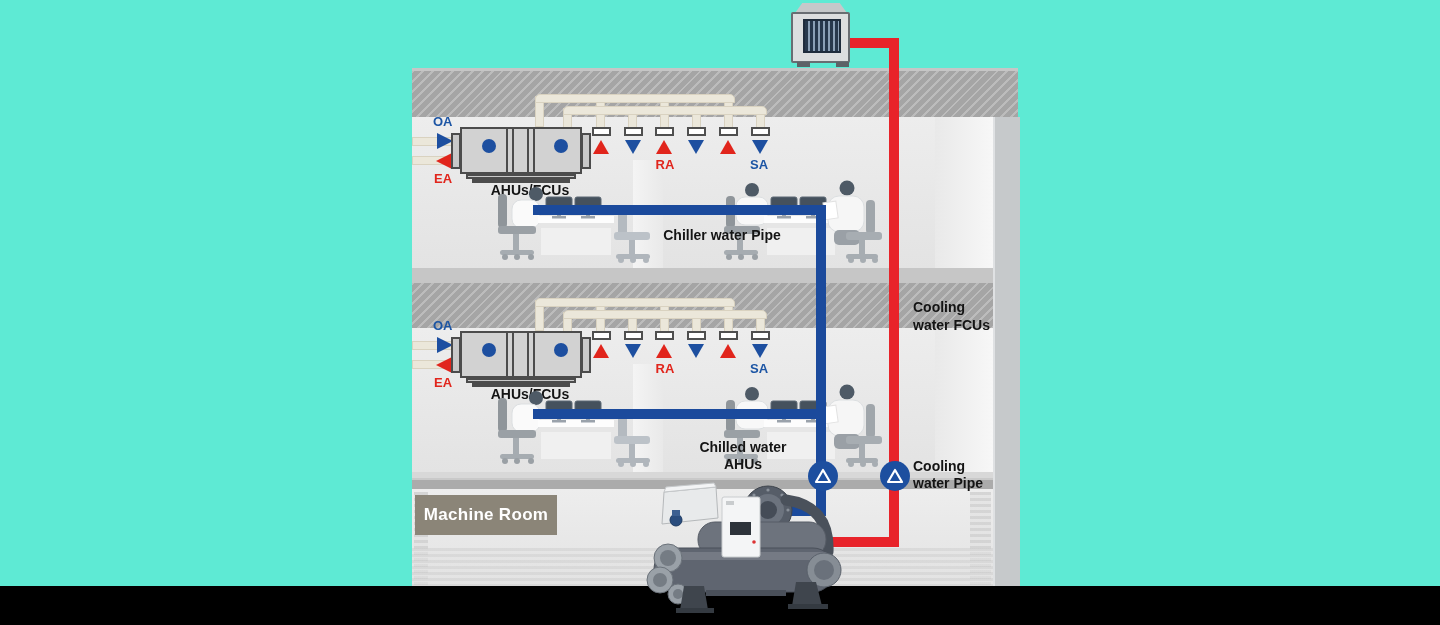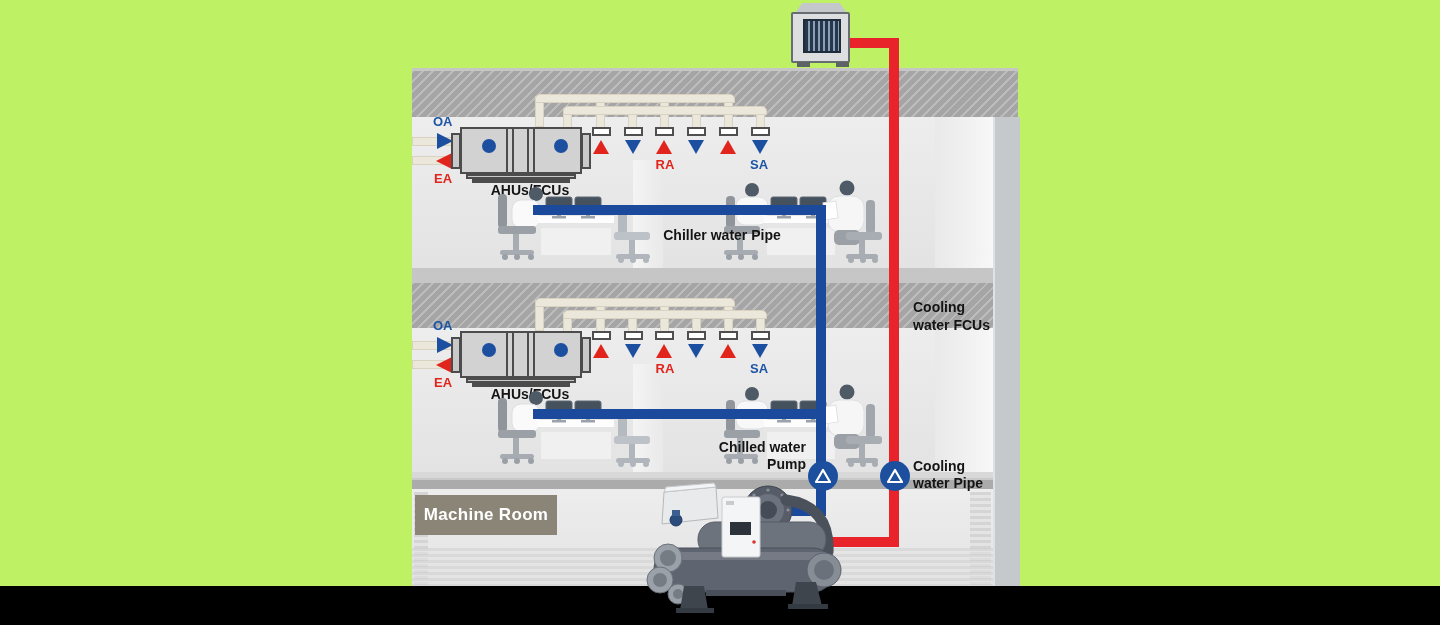--- a/index.html
+++ b/index.html
@@ -1,16 +1,16 @@
 <!DOCTYPE html>
 <html><head>
 <meta charset="utf-8">
 <style>
   html,body{margin:0;padding:0;background:#000;}
-  .stage{position:relative;width:1440px;height:625px;background:#bef264;overflow:hidden;
+  .stage{position:relative;width:1440px;height:625px;background:#5eead4;overflow:hidden;
          font-family:"Liberation Sans",sans-serif;}
   .abs{position:absolute;}
   
   .office{background:linear-gradient(#ededed,#e3e3e3);}
   .hatch{background:repeating-linear-gradient(135deg,#bcbcbc 0 2px,#a5a5a5 2px 7px);
          border-top:3px solid #c6c6c6;border-bottom:2px solid #949494;}
   .band{background:#c6c6c6;}
   .mslab{background:#ababab;border-top:2px solid #c9c9c9;}
   .rwall{background:#c6c9cb;border-left:2px solid #dfe1e3;}
   .pillar{background:linear-gradient(to right,#f4f4f4,#e9e9e9);}
@@ -328,23 +328,23 @@
     <svg width="18" height="16" viewBox="0 0 18 16">
         <polygon points="9,2 16,14 2,14" fill="none" stroke="#fff" stroke-width="2.2" stroke-linejoin="round"></polygon>
       </svg>
   </div>
 
   <div class="lbl" style="left:647px;top:227px;width:150px;text-align:center;z-index:30;">Chiller water Pipe</div>
   <div class="abs" style="left:913px;top:299px;z-index:30;">
     <div class="lbl" style="position:static;">Cooling</div>
     <div class="lbl" style="position:static;margin-top:2px;">water FCUs</div>
   </div>
-  <div class="abs" style="left:680px;top:439px;width:126px;text-align:right;z-index:30;">
+  <div class="abs" style="left:680px;top:439px;width:126px;text-align:center;z-index:30;">
     <div class="lbl" style="position:static;">Chilled water</div>
-    <div class="lbl" style="position:static;margin-top:1px;">Pump</div>
+    <div class="lbl" style="position:static;margin-top:1px;">AHUs</div>
   </div>
   <div class="abs" style="left:913px;top:458px;z-index:30;">
     <div class="lbl" style="position:static;">Cooling</div>
     <div class="lbl" style="position:static;margin-top:1px;">water Pipe</div>
   </div>
   <div class="abs mrbox" style="left:415px;top:495px;width:142px;height:40px;z-index:30;">
     <span>Machine Room</span>
   </div>
 
   <div class="abs mask" style="left:0;top:586px;width:1440px;height:39px;z-index:40;"></div>

